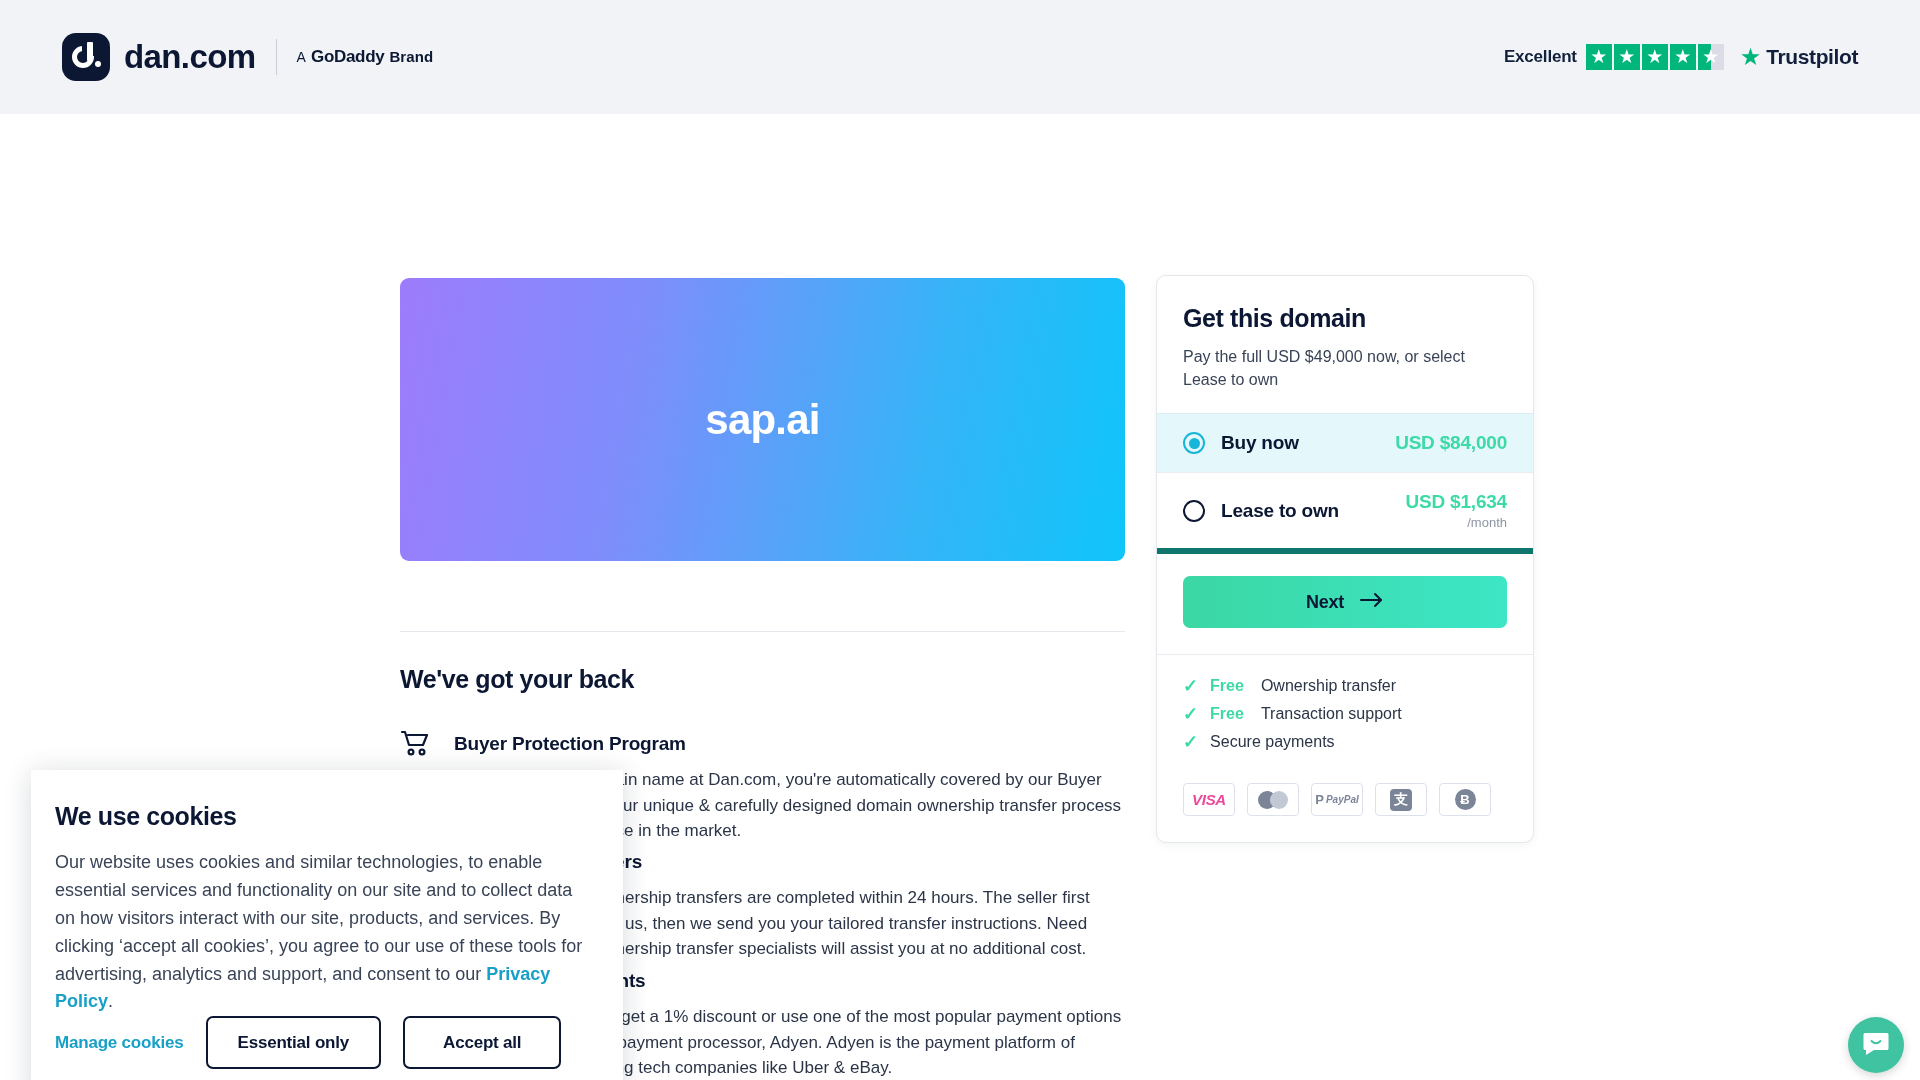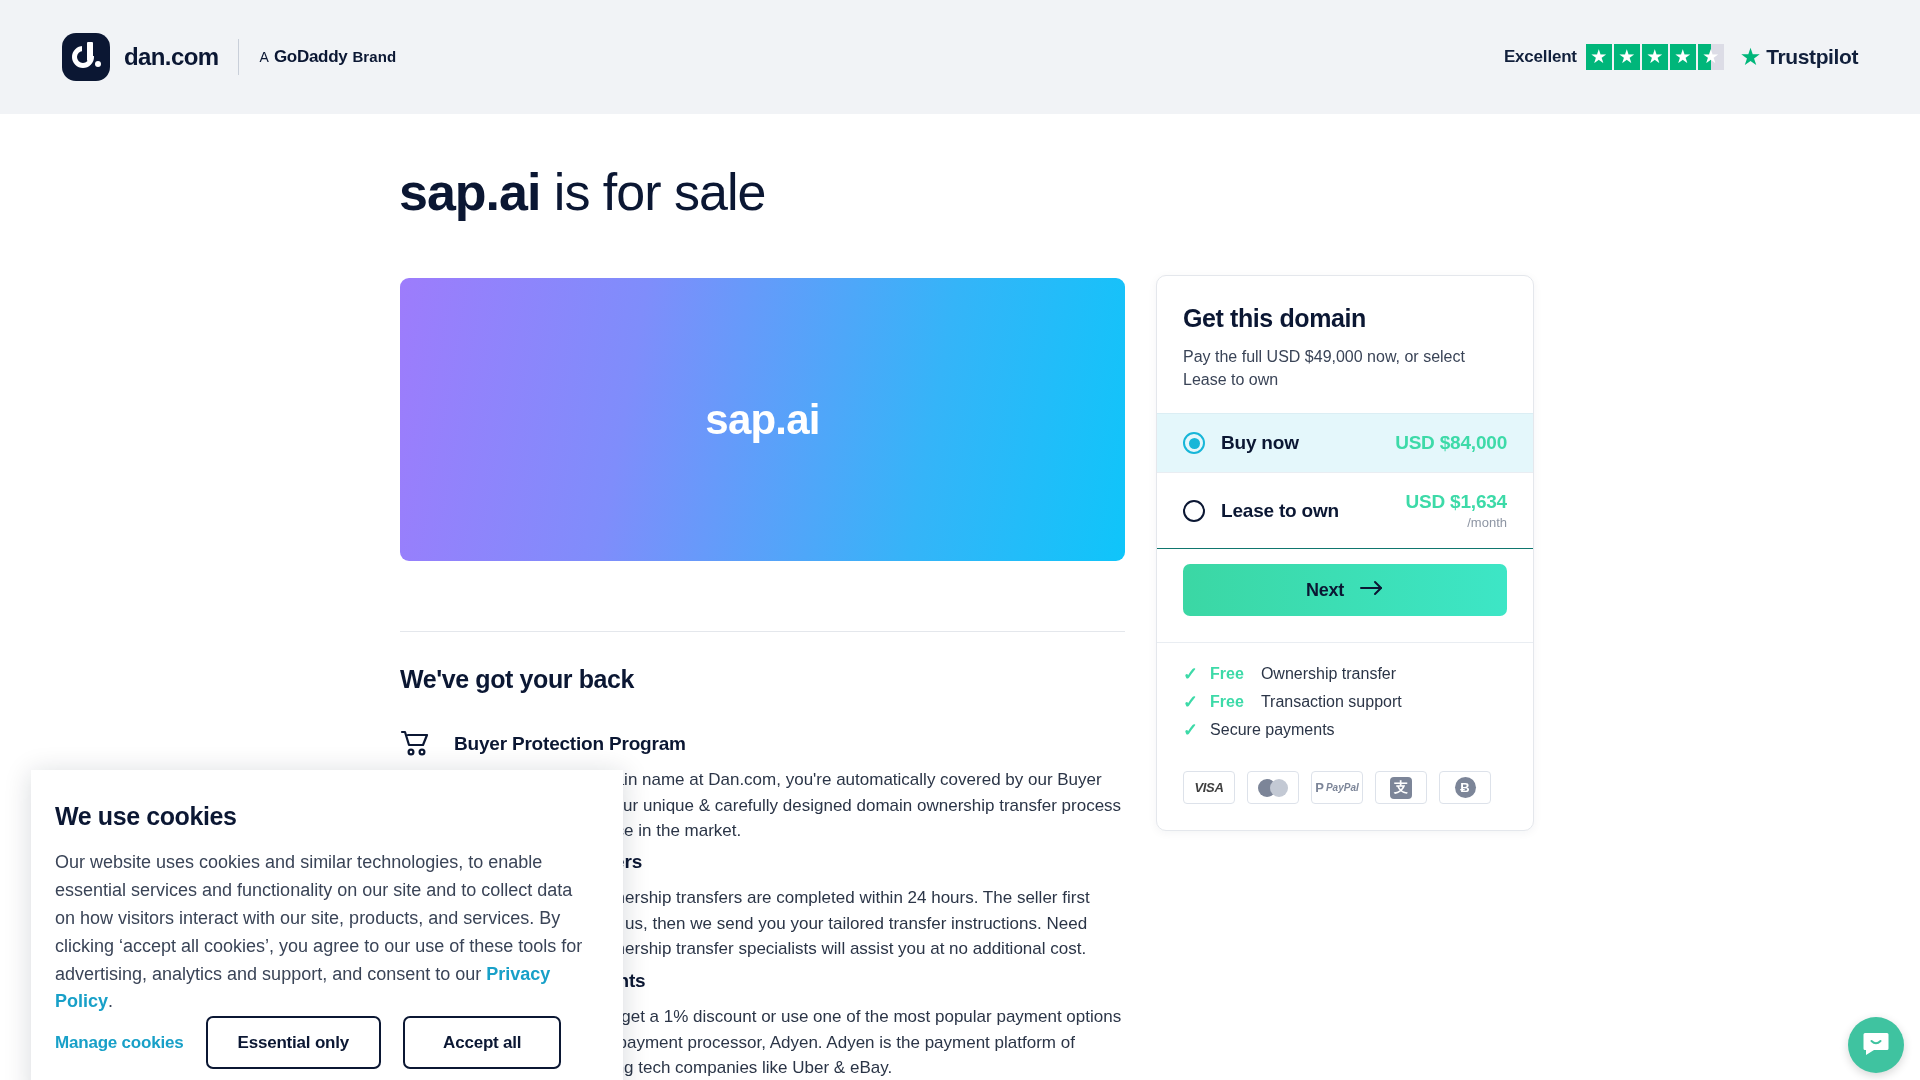--- a/index.html
+++ b/index.html
@@ -38,21 +38,21 @@
   }
   .logo-mark .stem {
     position: absolute; left: 25px; top: 9px;
     width: 6px; height: 19px; background: #ffffff; border-radius: 1px;
   }
   .logo-mark .dot {
     position: absolute; left: 33px; top: 28px;
     width: 6px; height: 6px; border-radius: 50%; background: #ffffff;
   }
   .logo-text {
-    font-size: 24px; font-weight: 700; color: #0b1733;
+    font-size: 33px; font-weight: 700; color: #0b1733;
     letter-spacing: -0.6px; margin-left: 14px;
   }
   .brand-divider {
     width: 1px; height: 36px; background: #c9cfd9; margin: 0 20px;
   }
   .godaddy-line {
     font-size: 15px; color: #0b1733; letter-spacing: 0.1px;
     display: flex; align-items: baseline; gap: 5px;
   }
   .godaddy-line .a { font-weight: 400; font-size: 14px; }
@@ -162,21 +162,21 @@
     margin-left: 16px; font-size: 19px; font-weight: 700; color: #0b1733;
     letter-spacing: -0.2px;
     text-align: right;
   }
   .option-price { margin-left: auto; text-align: right; }
   .price-main {
     font-size: 19px; font-weight: 700; color: #3ddaa8; letter-spacing: -0.2px;
   }
   .price-sub { font-size: 13px; color: #8d95a3; margin-top: 2px; }
 
-  .next-wrap { padding: 15px 26px 26px 26px; border-top: 1px solid #0f766e; }
+  .next-wrap { padding: 22px 26px 26px 26px; border-top: 6px solid #0f766e; }
   .next-btn {
     width: 100%; height: 52px; border: none; border-radius: 7px;
     background: linear-gradient(90deg, #3bd7a4 0%, #3de6c6 100%);
     color: #0b1733; font-size: 18px; font-weight: 700;
     font-family: "Liberation Sans", sans-serif;
     display: flex; align-items: center; justify-content: center; gap: 16px;
     cursor: pointer; letter-spacing: -0.2px;
   }
 
   .perks { border-top: 1px solid #e9edf2; padding: 22px 26px 16px 26px; }
@@ -185,21 +185,21 @@
     font-size: 16px; color: #2b3547; margin-bottom: 10px;
   }
   .perk .check { color: #3ddaa8; font-size: 18px; font-weight: 700; line-height: 1; }
   .perk .free { color: #3ddaa8; font-weight: 700; margin-right: 5px; }
 
   .pay-row { display: flex; gap: 12px; padding: 6px 26px 26px 26px; }
   .pay-chip {
     width: 52px; height: 33px; border: 1px solid #dde2ea; border-radius: 4px;
     background: #ffffff; display: flex; align-items: center; justify-content: center;
   }
-  .pay-visa { font-size: 13px; font-weight: 700; font-style: italic; color: #404040; letter-spacing: -0.3px; }
+  .pay-visa { font-size: 15px; font-weight: 700; font-style: italic; color: #ec4899; letter-spacing: -0.3px; }
   .pay-mc { position: relative; width: 30px; height: 18px; }
   .pay-mc i { position: absolute; top: 0; width: 18px; height: 18px; border-radius: 50%; }
   .pay-mc .l { left: 0; background: #7c8598; }
   .pay-mc .r { right: 0; background: #c3c9d4; }
   .pay-pp { display: flex; align-items: center; gap: 2px; }
   .pay-pp .pglyph { font-size: 13px; font-weight: 800; color: #7c8598; }
   .pay-pp .ptxt { font-size: 10px; font-weight: 700; font-style: italic; color: #7c8598; }
   .pay-ali {
     width: 22px; height: 22px; border-radius: 4px; background: #7c8598;
     color: #ffffff; font-size: 14px; font-weight: 700;
@@ -290,23 +290,20 @@
             <span class="star-glyph">★</span>
           </span>
       </span>
       <span class="tp-logo">
         <span class="tp-star">★</span>
         <span class="tp-name">Trustpilot</span>
       </span>
     </div>
   </div>
 
-  <h1 class="page-title">
-    <span class="domain">sap.ai</span><span> is for sale</span>
-  </h1>
 
   <div class="hero-banner">
     <span class="hero-domain">sap.ai</span>
   </div>
 
   <div class="divider-rule"></div>
 
   <h2 class="gyb-title">We've got your back</h2>
 
   <div class="feature-block" id="feature-buyer">

